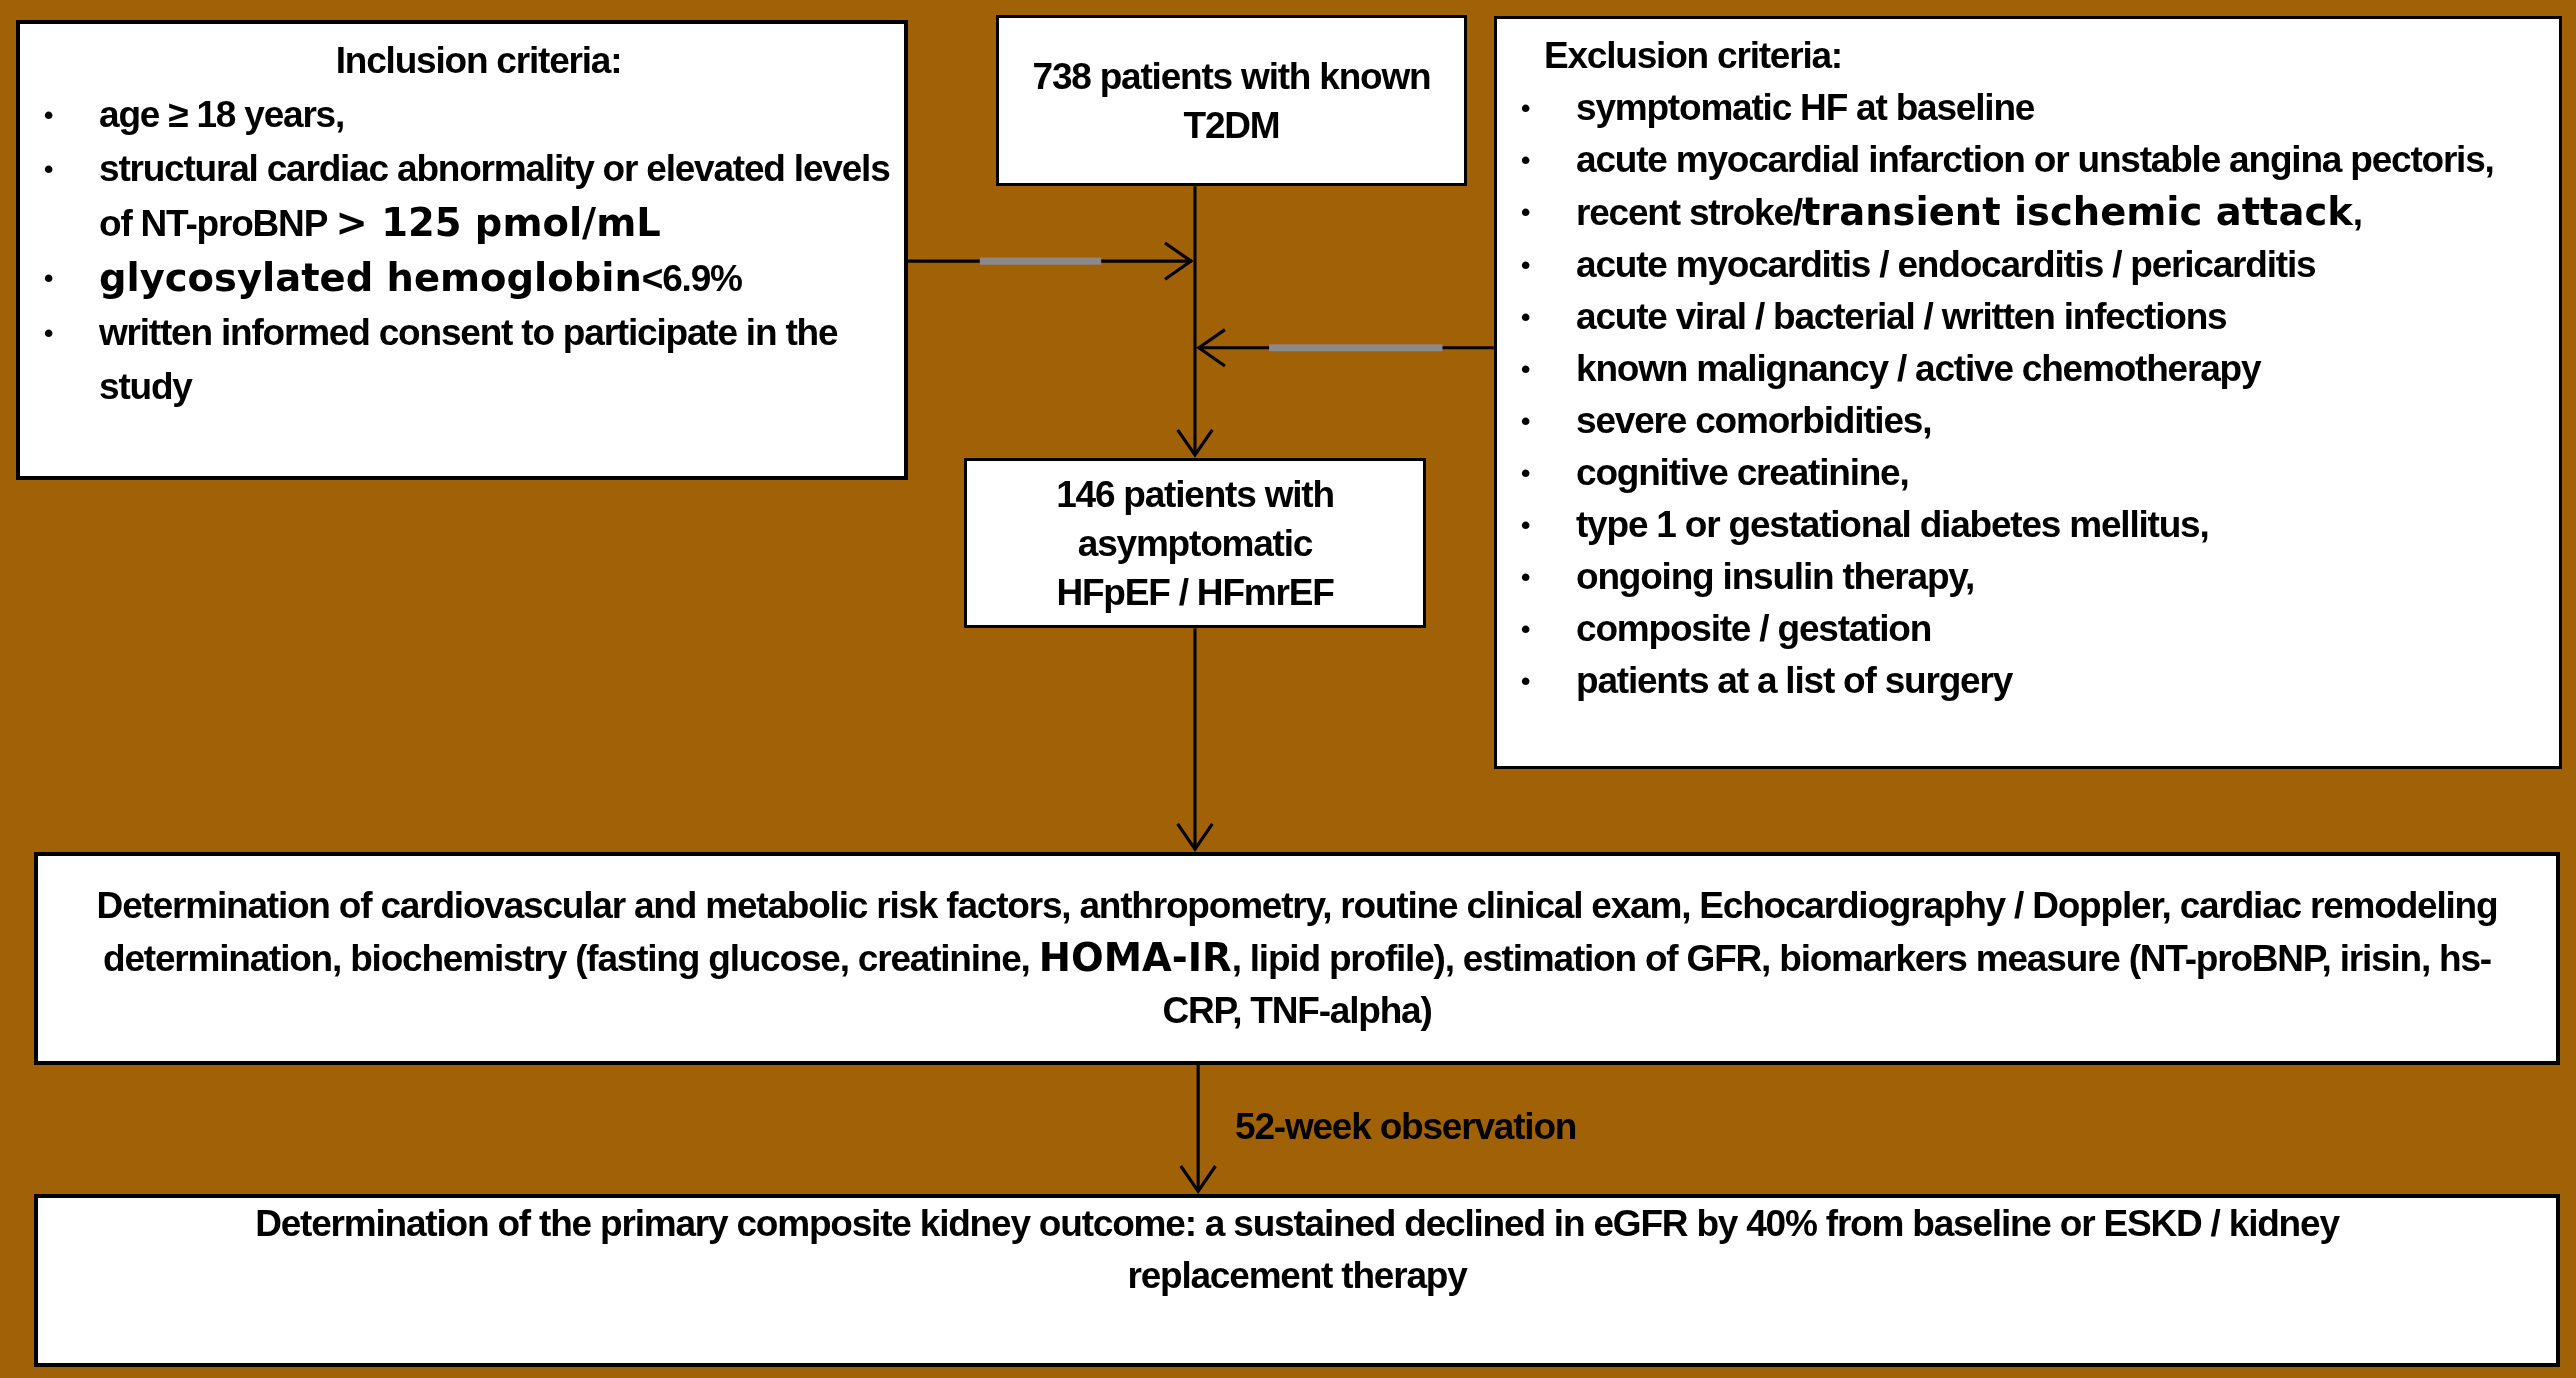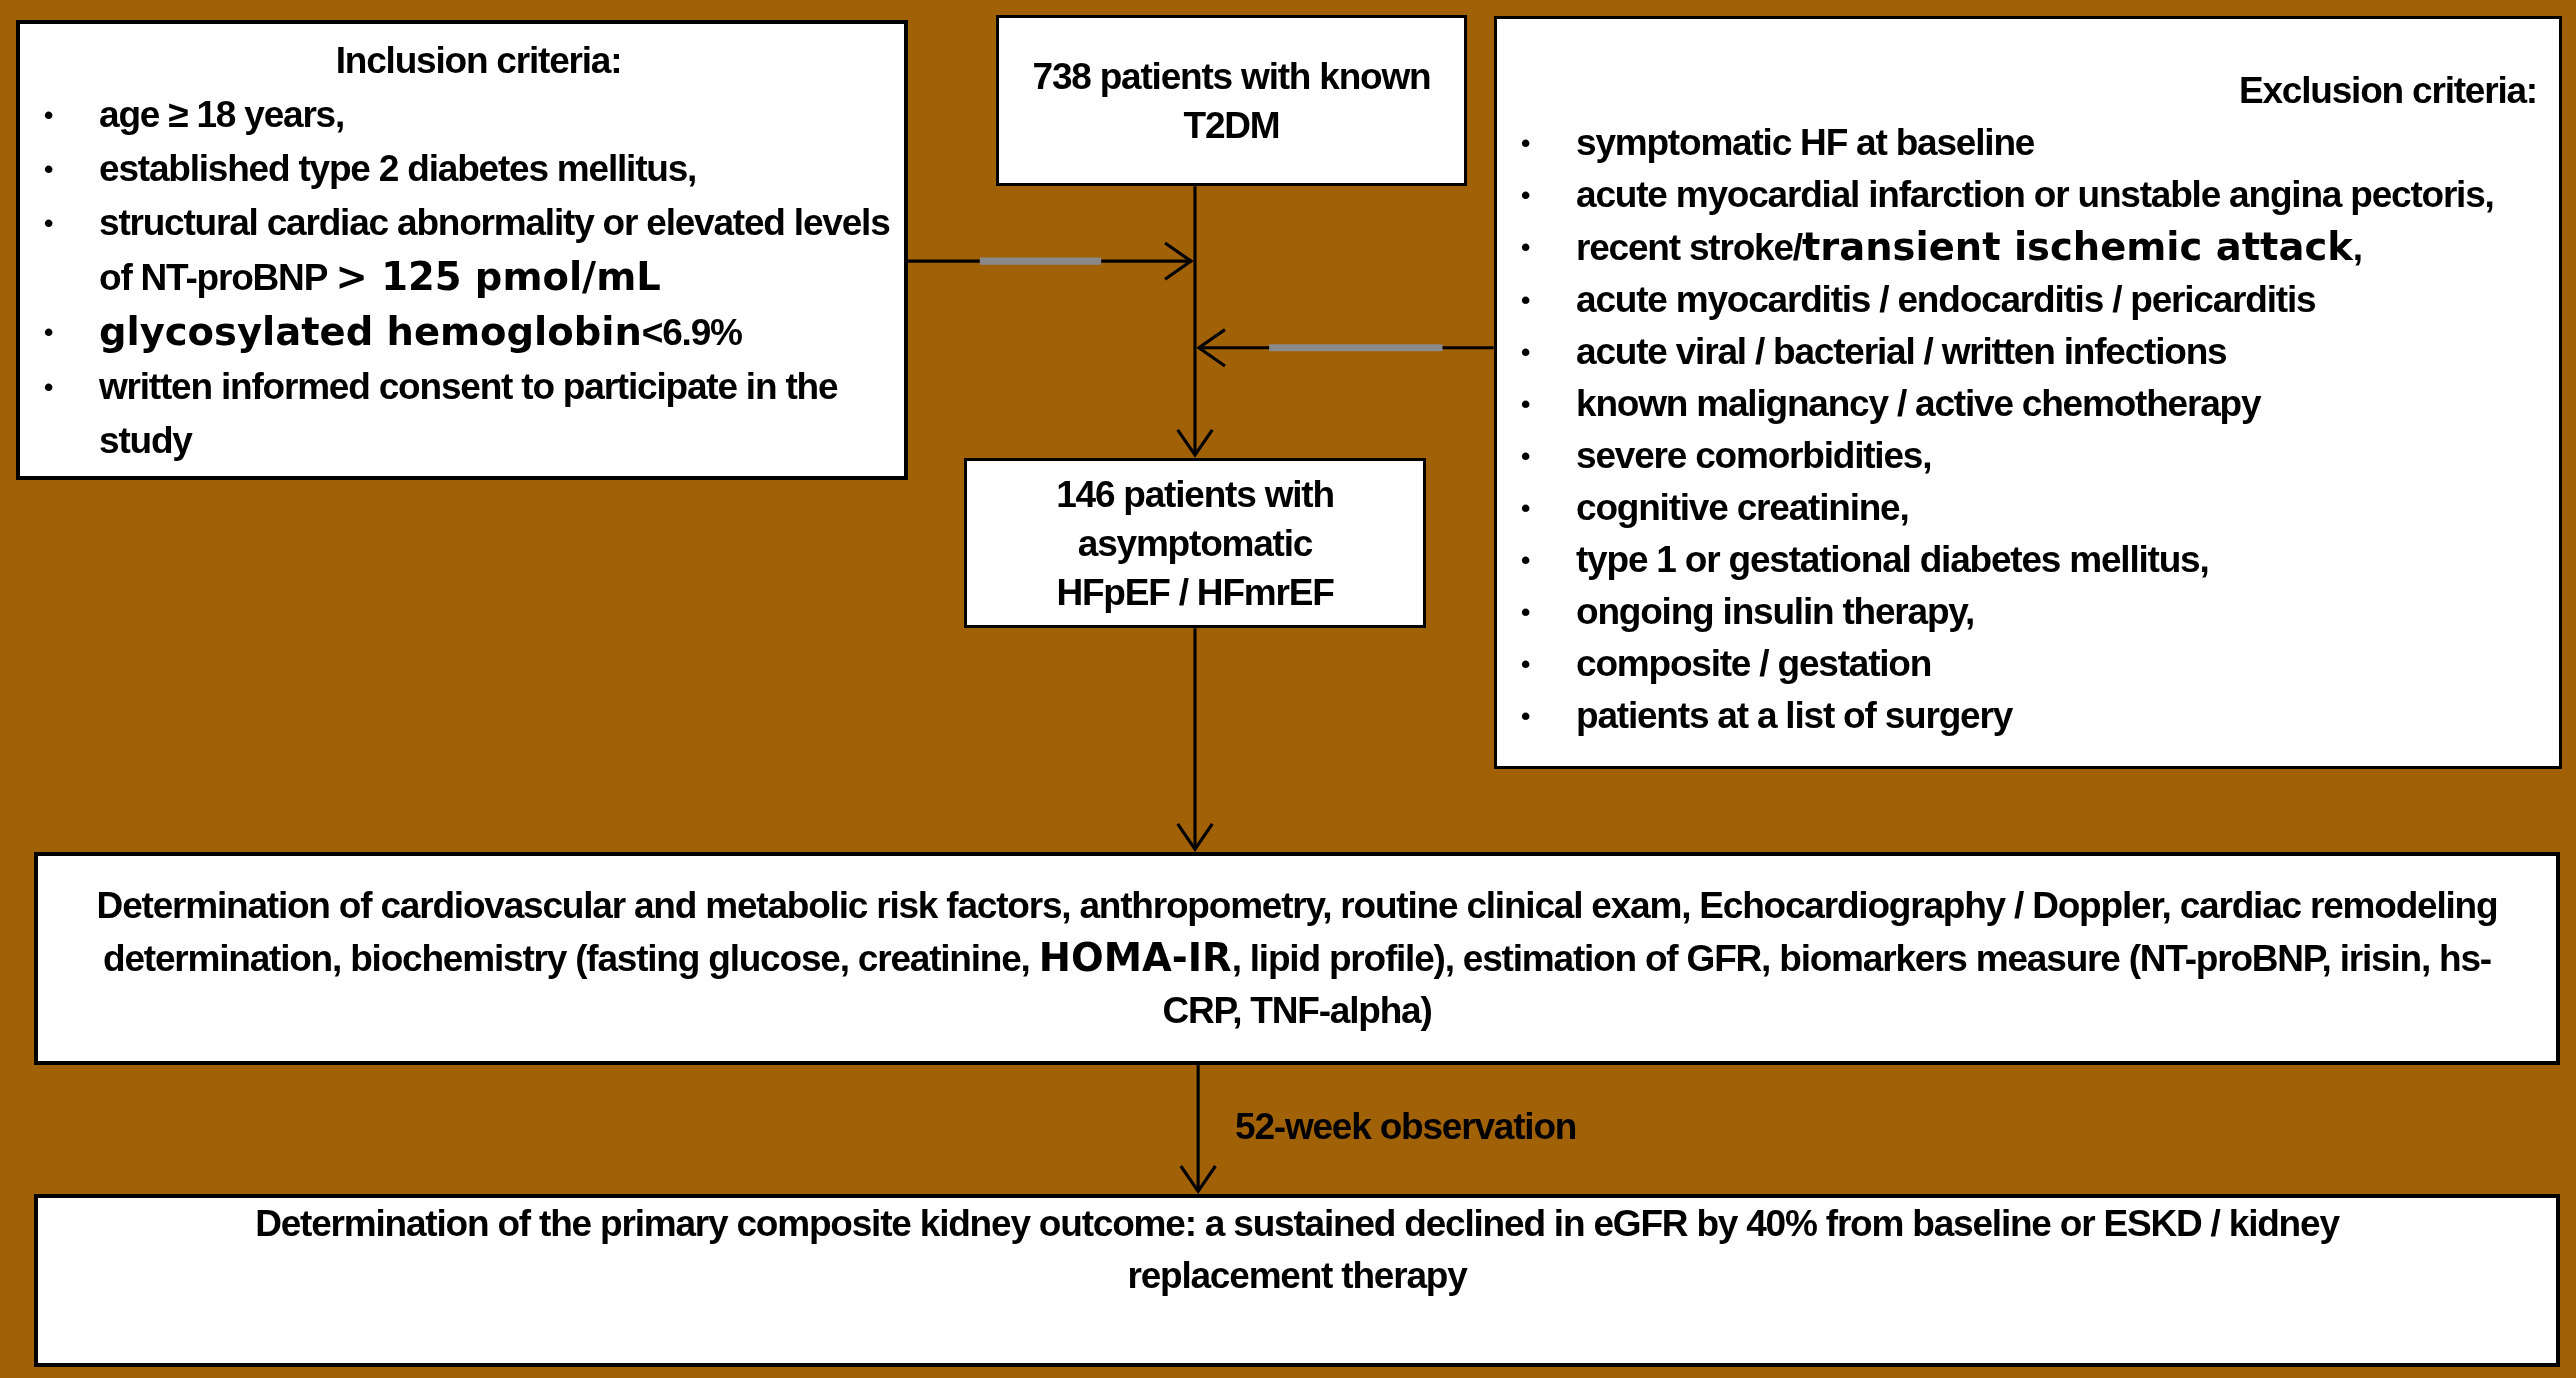--- a/index.html
+++ b/index.html
@@ -25,21 +25,21 @@
     font-family: "DejaVu Sans", sans-serif;
     letter-spacing: 0;
     font-size: 1.04em;
   }
   
   .inclusion { left: 16px; top: 20px; width: 892px; height: 460px; padding: 9.5px 14px 0 0; }
   .inclusion .box-title { font-size: 37px; line-height: 54px; text-align: center; padding-left: 47px; }
   .inclusion .bullets { line-height: 54px; }
   
   .exclusion { left: 1494px; top: 16px; width: 1068px; height: 753px; padding: 11px 22px 0 0; }
-  .exclusion .box-title { font-size: 37px; line-height: 52px; text-align: right; padding-left: 47px; margin-top: 35px; }
+  .exclusion .box-title { font-size: 37px; line-height: 52px; text-align: left; padding-left: 47px; }
   .exclusion .bullets { line-height: 52px; }
   .bullets {
     list-style: none;
     margin: 0; padding: 0;
     font-size: 37px;
   }
   .bullets li { position: relative; padding-left: 79px; }
   .bullets li::before {
     content: "\2022";
     position: absolute;
@@ -116,21 +116,20 @@
     <g>
       <line x1="1520" y1="1351" x2="1520" y2="1511" stroke="#000000" stroke-width="4"></line>
       <polyline points="1498,1479 1520,1511 1542,1479" stroke="#000000" stroke-width="4"></polyline>
     </g>
   </svg>
 
   <div class="box inclusion">
     <div class="box-title">Inclusion criteria:</div>
     <ul class="bullets">
         <li>age ≥ 18 years,</li>
-        <li>established type 2 diabetes mellitus,</li>
         <li><span>structural cardiac abnormality or elevated levels of NT-proBNP </span><span class="wide">&gt; 125 pmol/mL</span></li>
         <li><span class="wide">glycosylated hemoglobin</span><span>&lt;6.9%</span></li>
         <li>written informed consent to participate in the study</li>
       </ul>
   </div>
 
   <div class="box small center-box cohort-top">
     <div>738 patients with known T2DM</div>
   </div>
 

